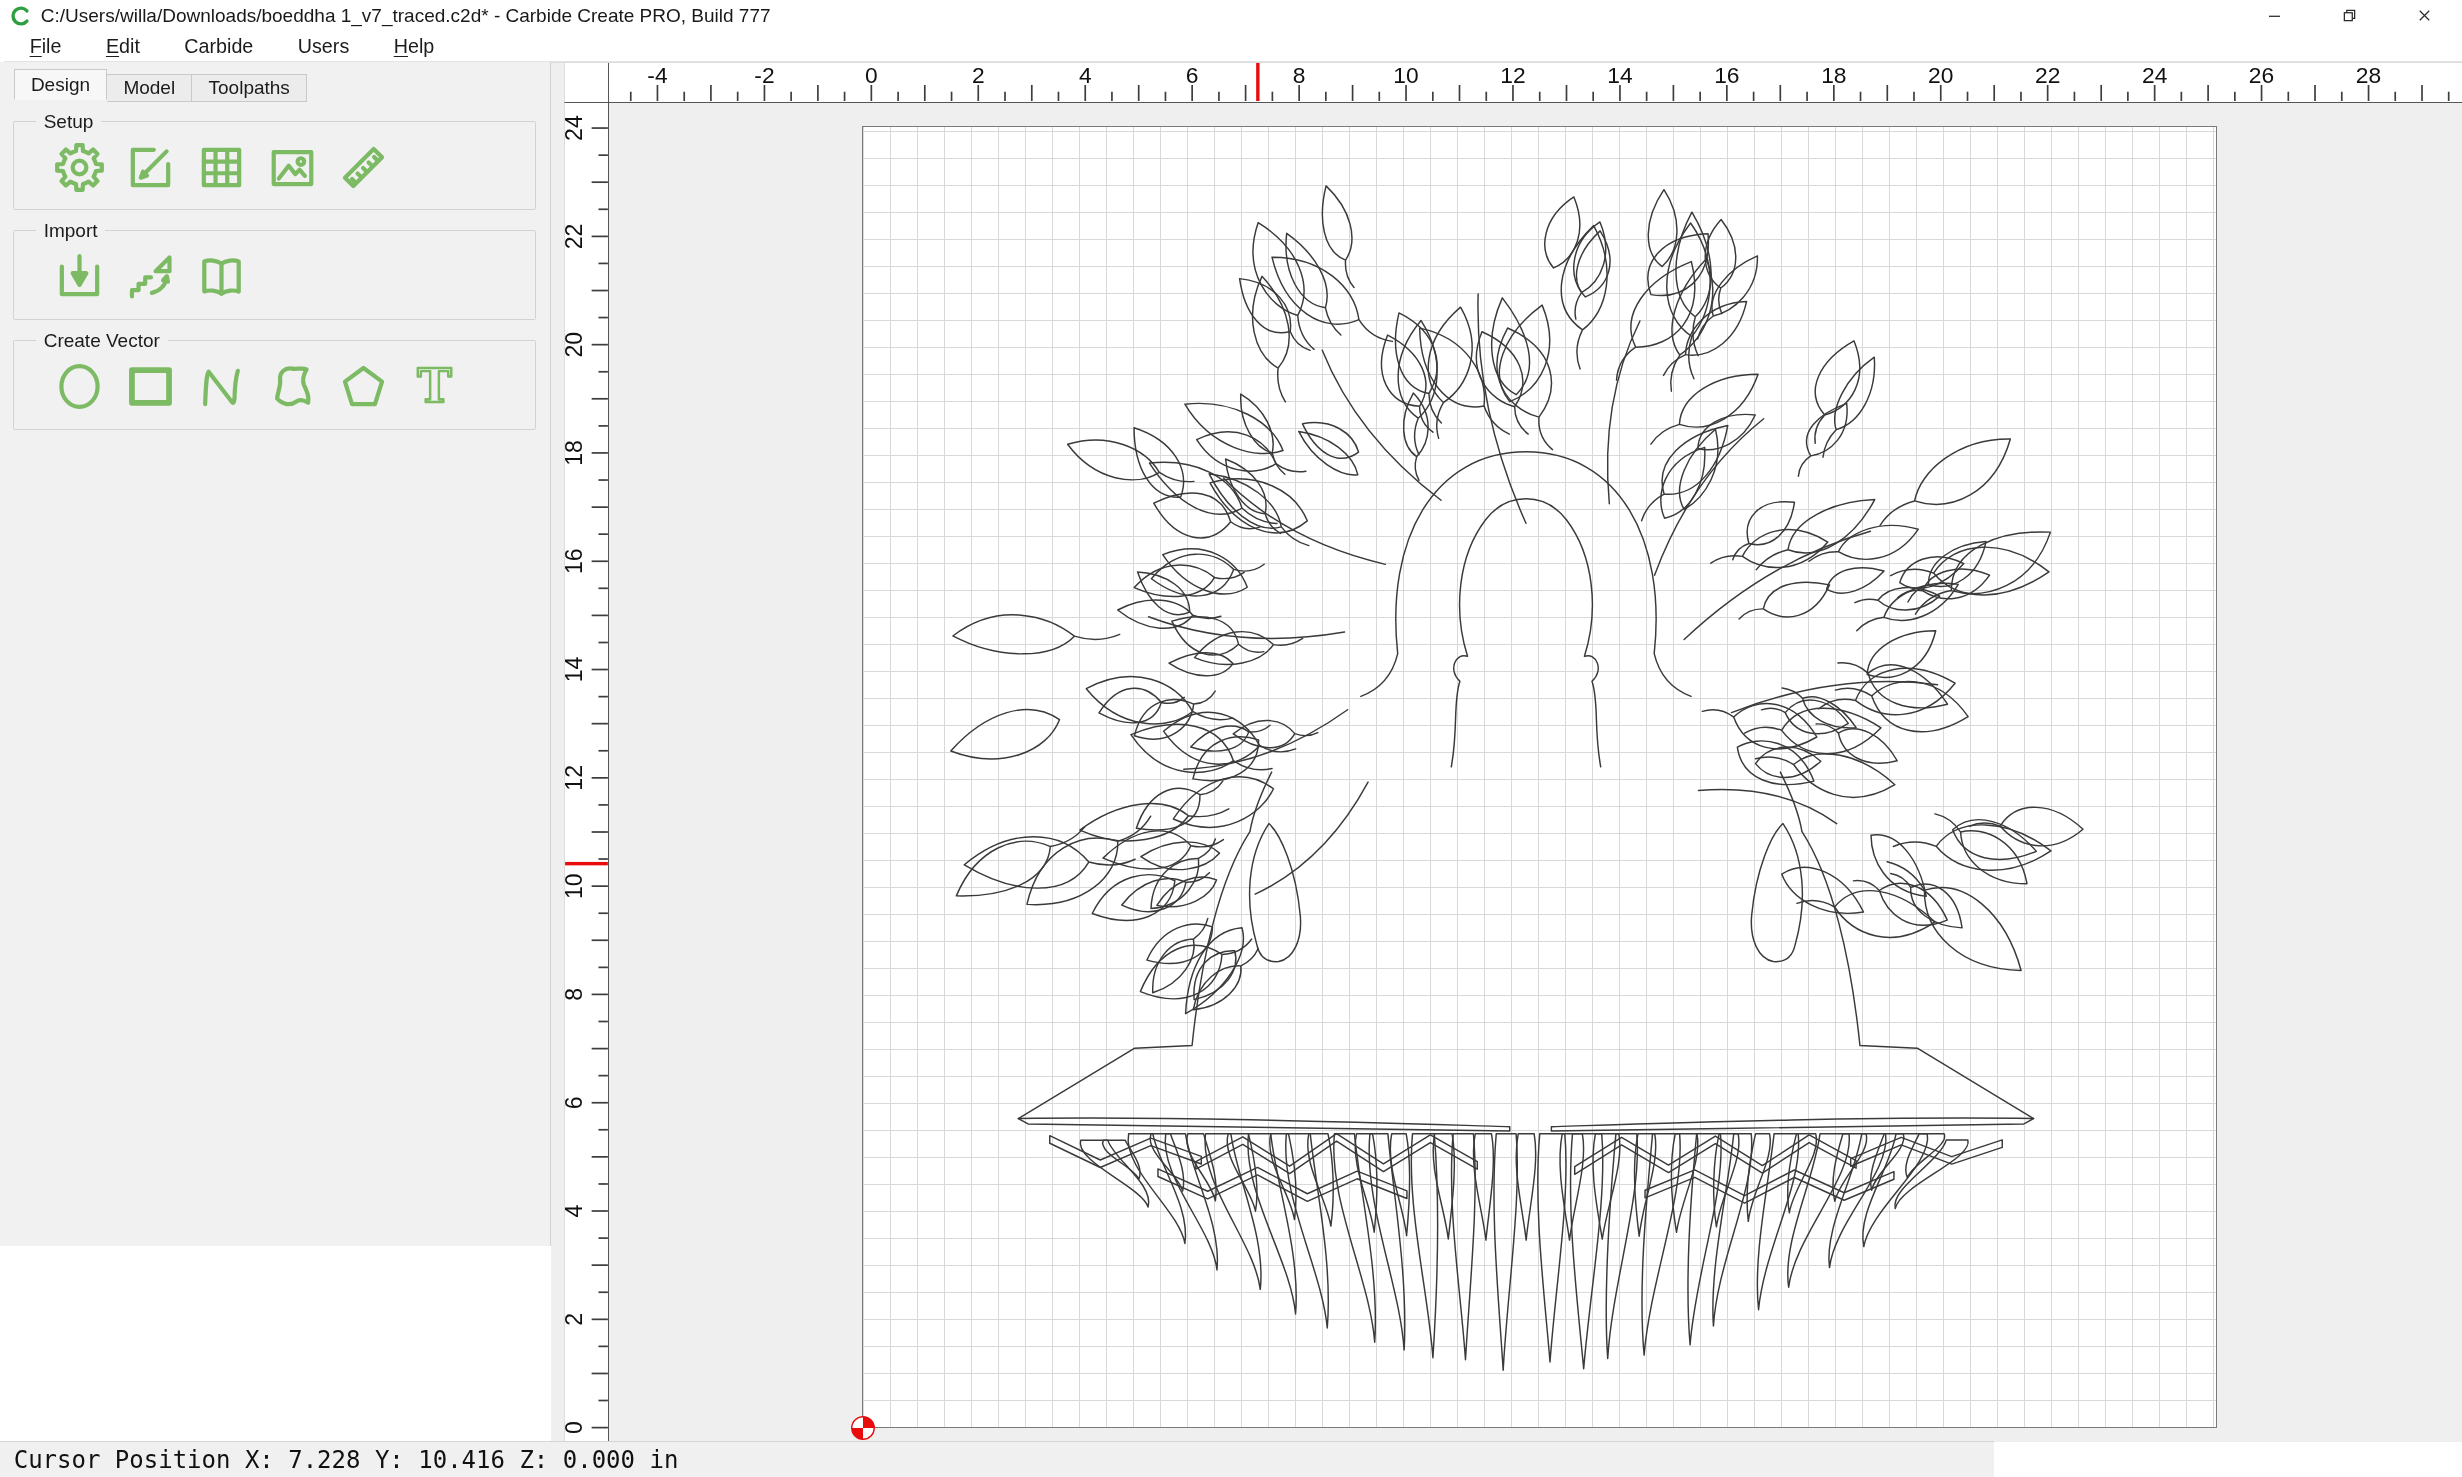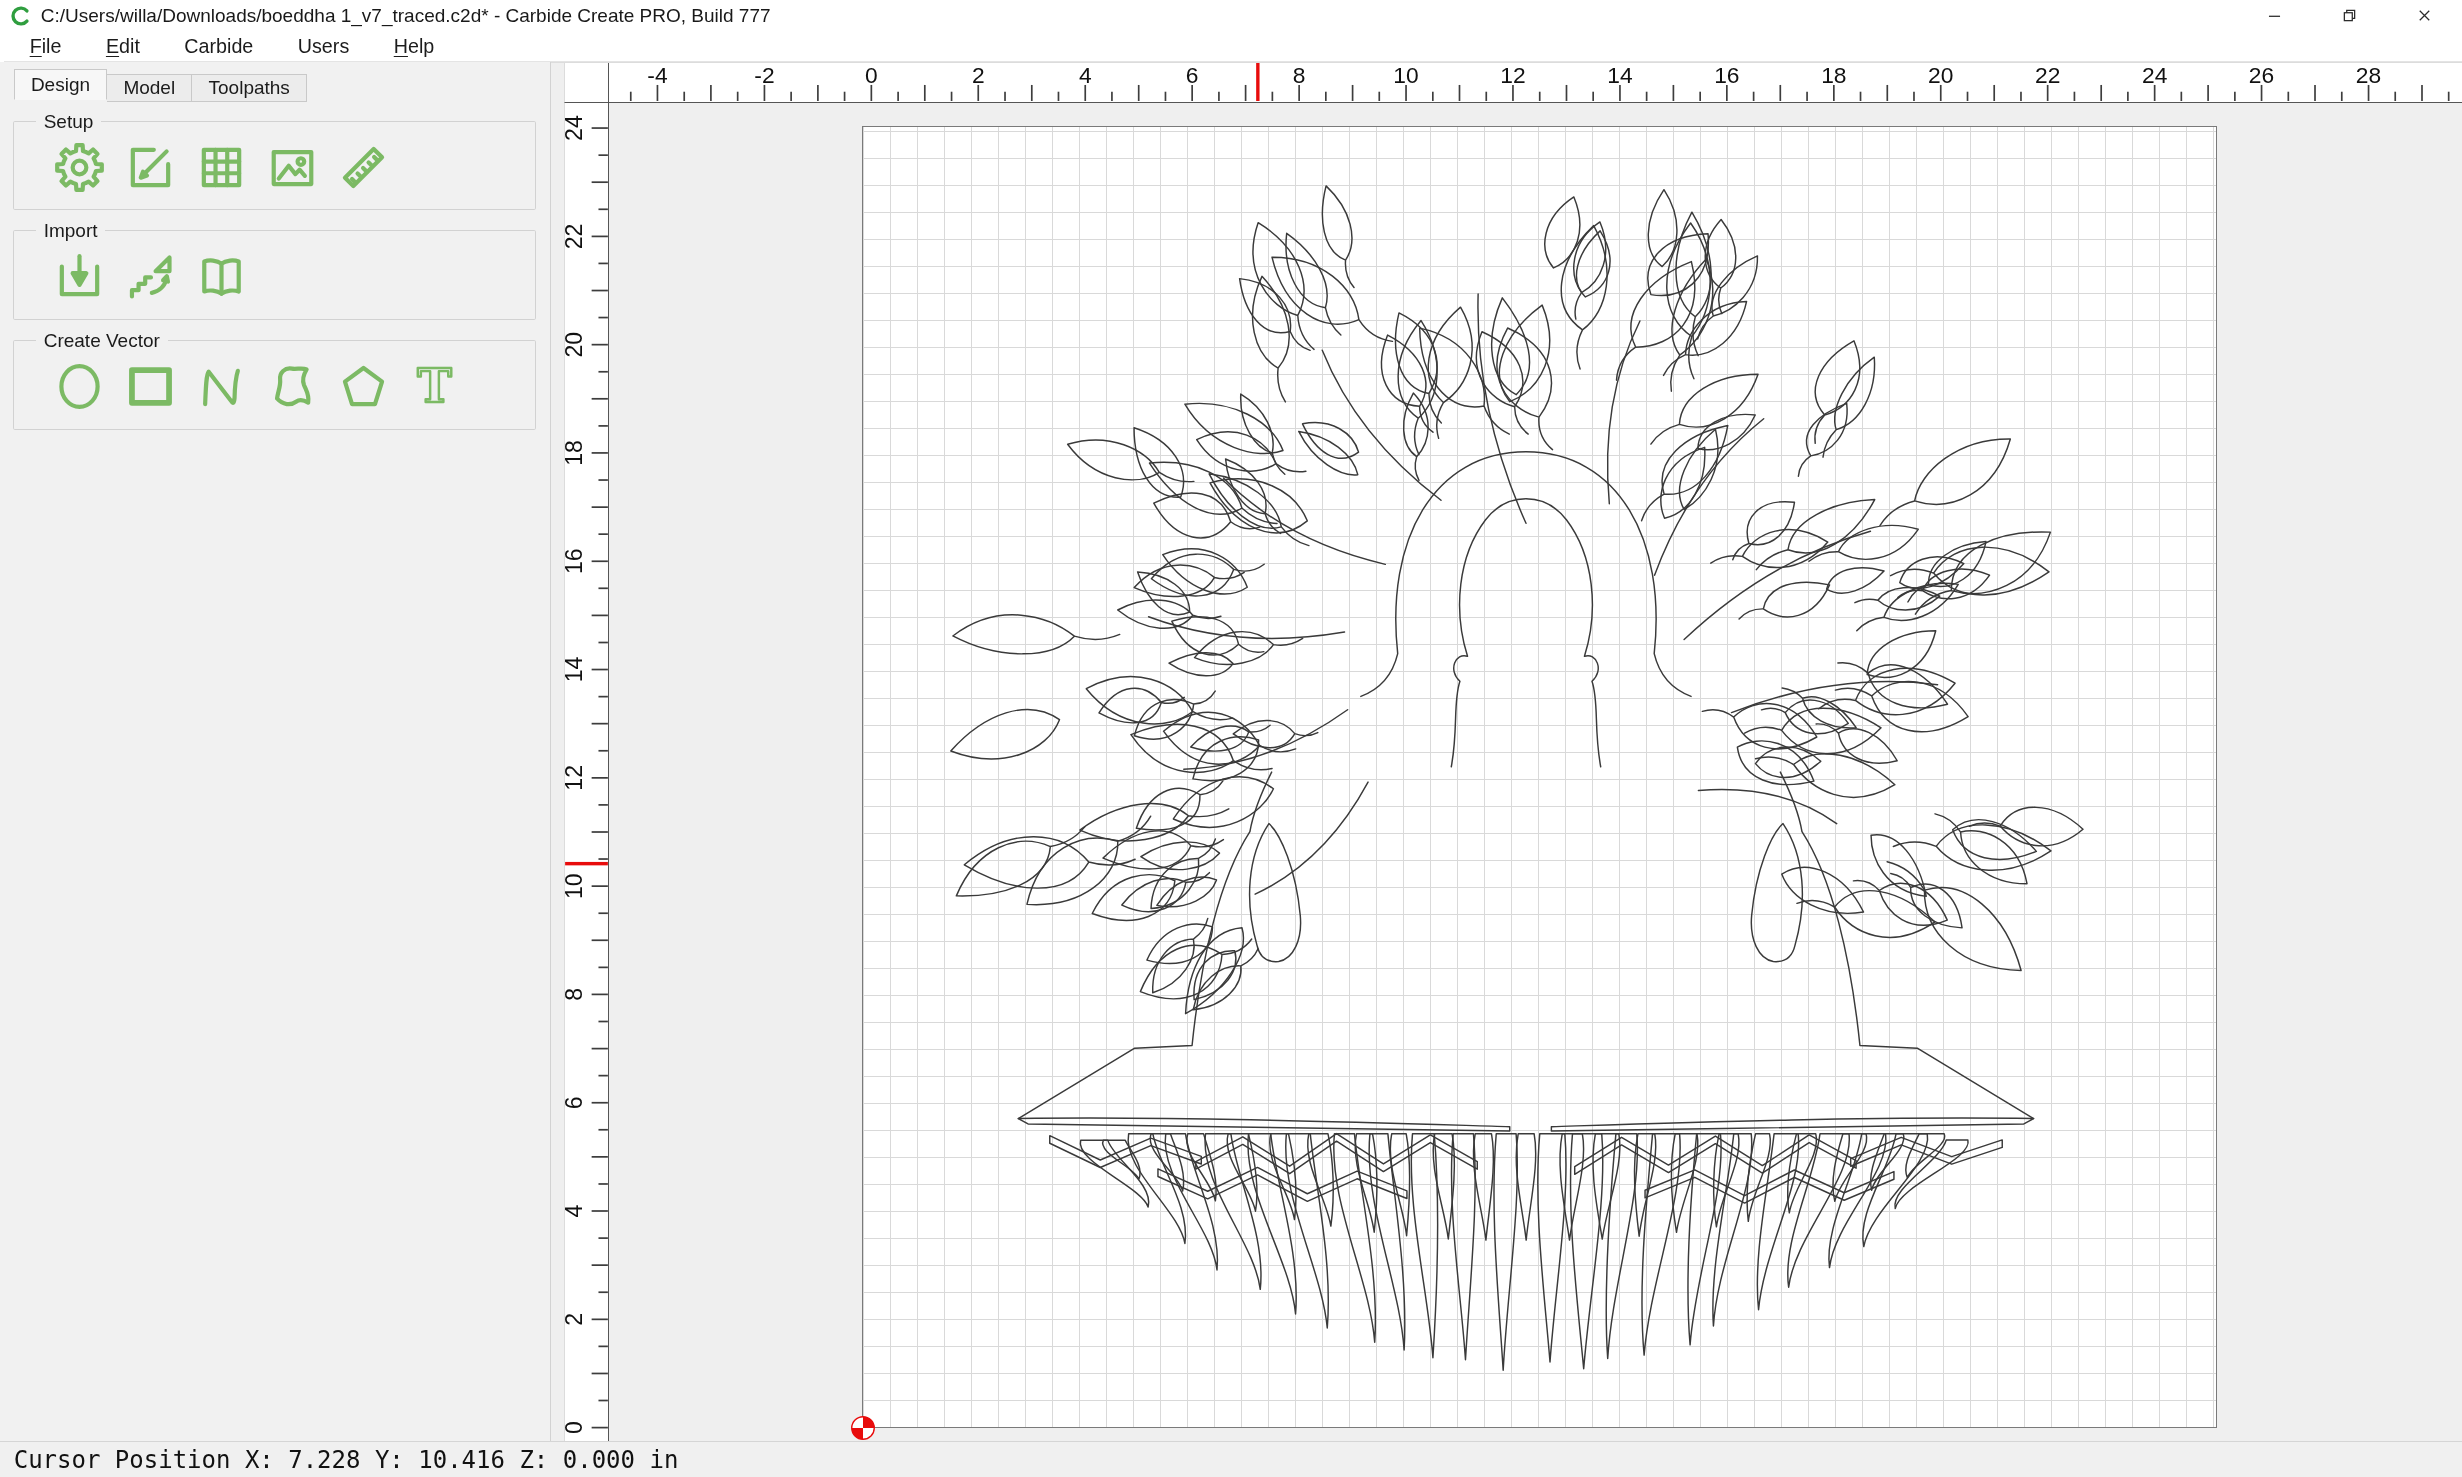--- a/index.html
+++ b/index.html
@@ -15,21 +15,21 @@
   .win-btn{width:75px;height:31px;display:flex;align-items:center;justify-content:center;}
   .win-btn svg{width:19px;height:19px;stroke:#2b2b2b;stroke-width:1.6;fill:none;}
 
   
   .menubar{position:absolute;left:4px;top:31px;width:2462px;height:31px;background:#fff;
     border-bottom:0.9px solid #e4e4e4;display:flex;align-items:center;padding-left:13.7px;}
   .menu-item{font-size:19.7px;color:#1c1c1c;padding:0 12px;margin-right:20.5px;}
   .menu-item u{text-decoration:underline;text-underline-offset:2.6px;}
 
   
-  .left-panel{position:absolute;left:0;top:62px;width:551px;height:1380px;
+  .left-panel{position:absolute;left:0;top:62px;width:551px;height:1184px;
     background:#f1f1f1;border-right:0.9px solid #d2d2d2;}
   .tab-bar{padding:9.4px 0 0 13.7px;height:38px;position:relative;}
   .tab{display:inline-block;height:28px;line-height:26.5px;padding:0 16.2px;font-size:19px;color:#1b1b1b;
     background:#ececec;border:0.9px solid #c9c9c9;border-left:none;vertical-align:bottom;}
   .tab:first-child{border-left:0.9px solid #c9c9c9;}
   .tab.active{background:#f7f7f7;border-bottom:0.9px solid #f7f7f7;height:31px;line-height:29px;position:relative;top:-2.6px;border-left:0.9px solid #c9c9c9;}
   .group{position:relative;margin:20.5px 14.5px 0 13px;border:0.9px solid #d2d2d2;border-radius:1.7px;padding-left:22px;}
   .group-label{position:absolute;top:-11px;left:22px;background:#f1f1f1;padding:0 7.7px;
     font-size:19px;color:#1b1b1b;}
   .icon-row{display:flex;gap:18px;padding:19px 0 15.4px 17px;}
@@ -50,21 +50,21 @@
   .stock{position:absolute;left:312px;top:64px;width:1353px;height:1300px;background:#fff;
     outline:1.7px solid #7a7a7a;
     background-image:
       linear-gradient(to right,#d9d9d9 0.9px,transparent 0.9px),
       linear-gradient(to bottom,#d9d9d9 0.9px,transparent 0.9px);
     background-size:27px 27px;background-position:left bottom;}
   .stock svg{position:absolute;left:0;top:0;}
   .origin-marker{position:absolute;left:299px;top:1352px;width:26px;height:26px;}
 
   
-  .statusbar{position:absolute;left:0;bottom:0;width:2462px;height:36px;background:#f0f0f0;
+  .statusbar{position:absolute;left:0;bottom:0;width:1994px;height:36px;background:#f0f0f0;
     border-top:0.9px solid #d5d5d5;display:flex;align-items:center;}
   .status-text{font-family:"DejaVu Sans Mono",monospace;font-size:24px;color:#111;margin-left:13.7px;
     white-space:pre;}
 
   .ruler-label{font-family:"Liberation Sans",sans-serif;font-size:27px;fill:#111;}
 </style>
 </head>
 <body>
 
 <div class="titlebar">

